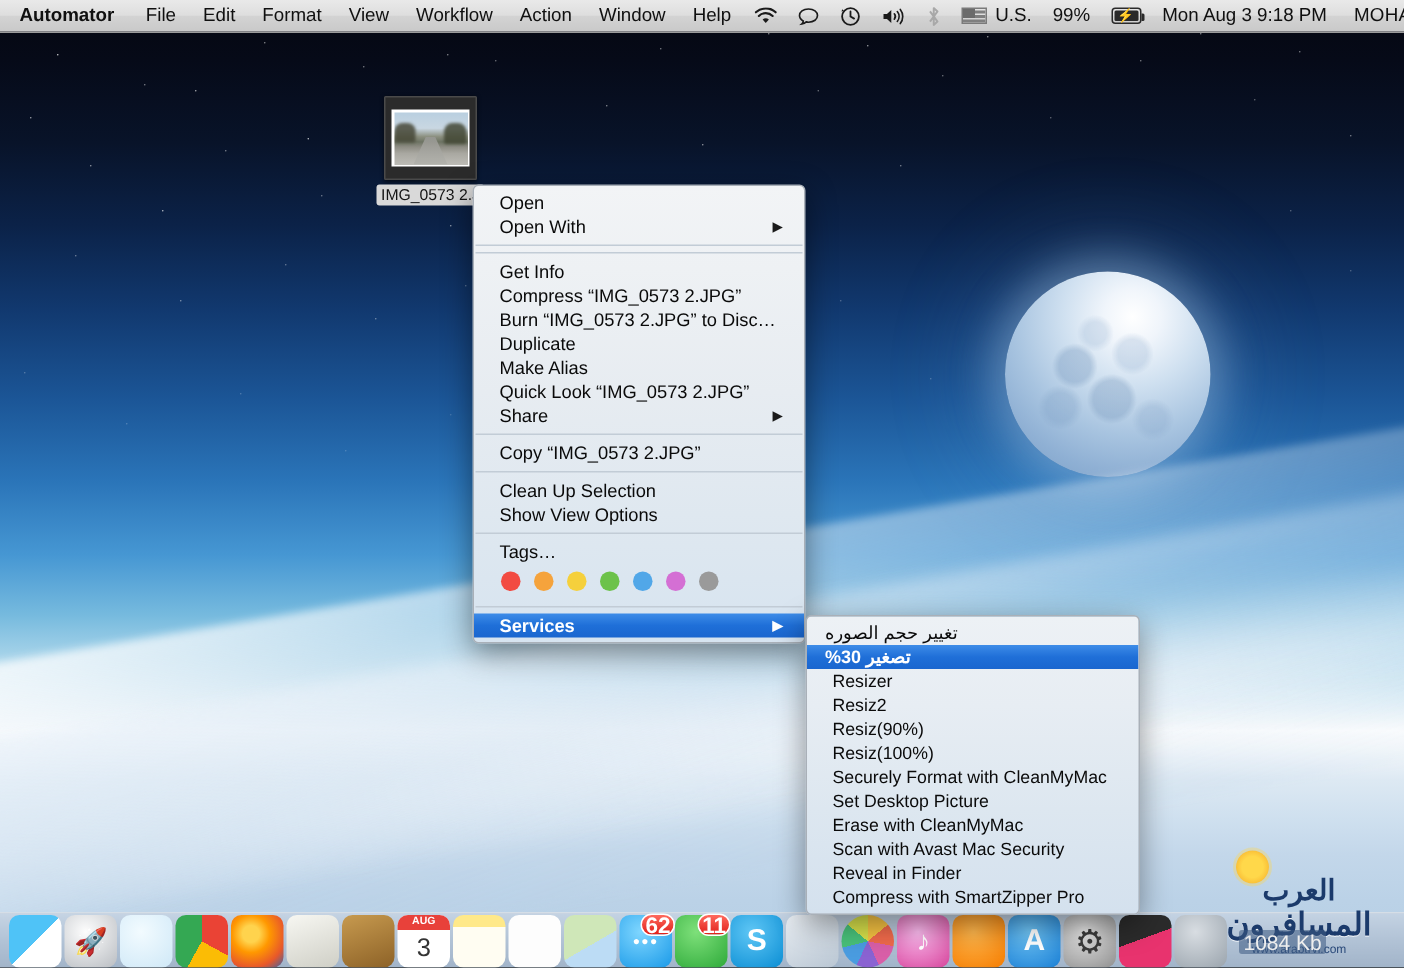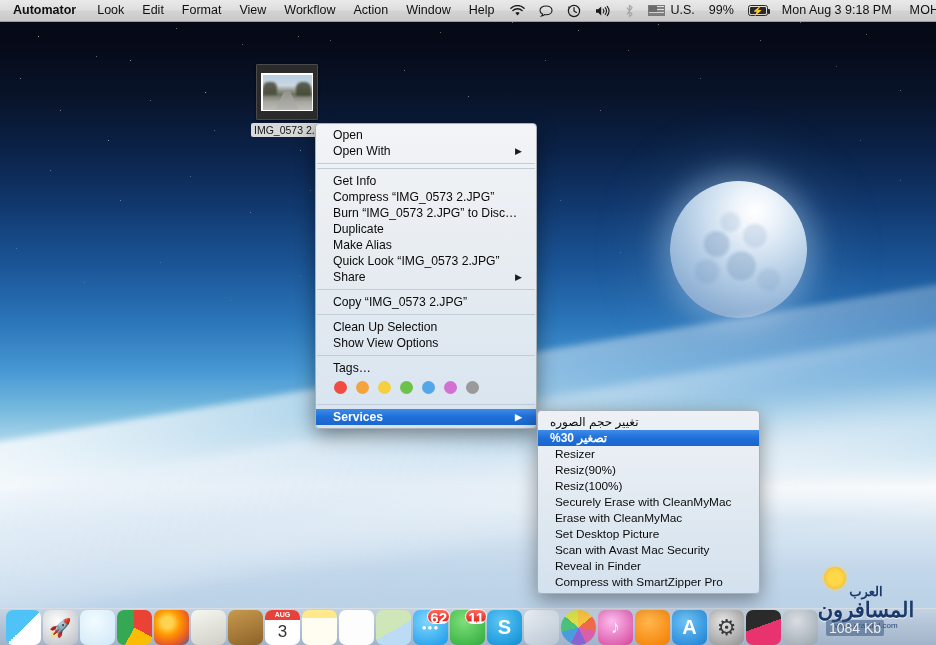--- a/index.html
+++ b/index.html
@@ -171,21 +171,21 @@
     position:absolute; right:-2px; top:-1px; min-width:15px; height:15px;
     background:linear-gradient(to bottom,#ff6a5e,#e0201a); color:#fff;
     border-radius:8px; font-size:15px; line-height:15px; text-align:center;
     border:1px solid #fff; font-weight:bold; padding:0 2px;
   }
   .di-glyph{ position:absolute; inset:0; display:flex; align-items:center; justify-content:center; font-size:18px; color:#fff; }
 
   
   .watermark{ position:absolute; right:4px; bottom:12px; width:132px; height:62px; z-index:35; text-align:center; }
   .wm-arabic{ font-size:21px; color:#1b3a6b; font-weight:bold; line-height:1; text-shadow:0 1px 0 rgba(255,255,255,.8); }
-  .wm-arabic2{ font-size:13px; color:#1b3a6b; font-weight:bold; line-height:1.1; }
+  .wm-arabic2{ font-size:19px; color:#1b3a6b; font-weight:bold; line-height:1.1; }
   .wm-url{ font-size:8px; color:#2a4a7a; margin-top:1px; }
   .wm-sun{ position:absolute; left:24px; top:-4px; width:22px; height:22px; border-radius:50%;
     background:radial-gradient(circle,#ffd84a 45%,#f5a623 100%); box-shadow:0 0 0 2px rgba(255,216,74,.35); }
   .wm-kb{ position:absolute; left:26px; bottom:-3px; font-size:14px; color:#eee; background:rgba(60,90,130,.55); padding:0 3px; border-radius:2px; }
 </style>
 </head>
 <body>
 
 <div id="screen">
 
@@ -244,21 +244,21 @@
       </div>
     <div class="moon"></div>
     <div class="glow-haze"></div>
     <div class="earth-band"></div>
     <div class="earth-band2"></div>
   </div>
 
   <div class="menubar">
     <div class="mb-left">
       <div class="mb-item app">Automator</div>
-      <div class="mb-item">Look</div>
+      <div class="mb-item">File</div>
       <div class="mb-item">Edit</div>
       <div class="mb-item">Format</div>
       <div class="mb-item">View</div>
       <div class="mb-item">Workflow</div>
       <div class="mb-item">Action</div>
       <div class="mb-item">Window</div>
       <div class="mb-item">Help</div>
     </div>
     <div class="mb-right">
       <div class="mb-r mb-icon">
@@ -396,33 +396,36 @@
       <div class="smi rtl">
         <span>تغيير حجم الصوره</span>
       </div>
       <div class="smi rtl sel">
         <span>تصغير 30%</span>
       </div>
       <div class="smi">
         <span>Resizer</span>
       </div>
       <div class="smi">
+        <span>Resiz2</span>
+      </div>
+      <div class="smi">
         <span>Resiz(90%)</span>
       </div>
       <div class="smi">
         <span>Resiz(100%)</span>
       </div>
       <div class="smi">
-        <span>Securely Erase with CleanMyMac</span>
+        <span>Securely Format with CleanMyMac</span>
+      </div>
+      <div class="smi">
+        <span>Set Desktop Picture</span>
       </div>
       <div class="smi">
         <span>Erase with CleanMyMac</span>
-      </div>
-      <div class="smi">
-        <span>Set Desktop Picture</span>
       </div>
       <div class="smi">
         <span>Scan with Avast Mac Security</span>
       </div>
       <div class="smi">
         <span>Reveal in Finder</span>
       </div>
       <div class="smi">
         <span>Compress with SmartZipper Pro</span>
       </div>

